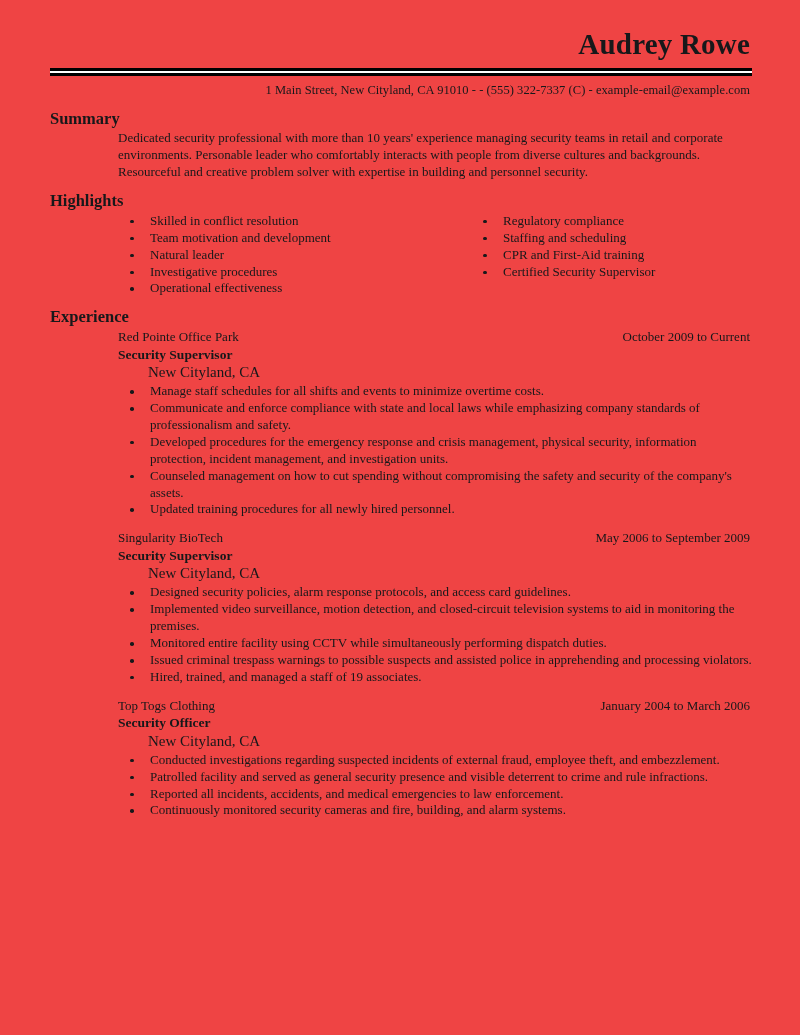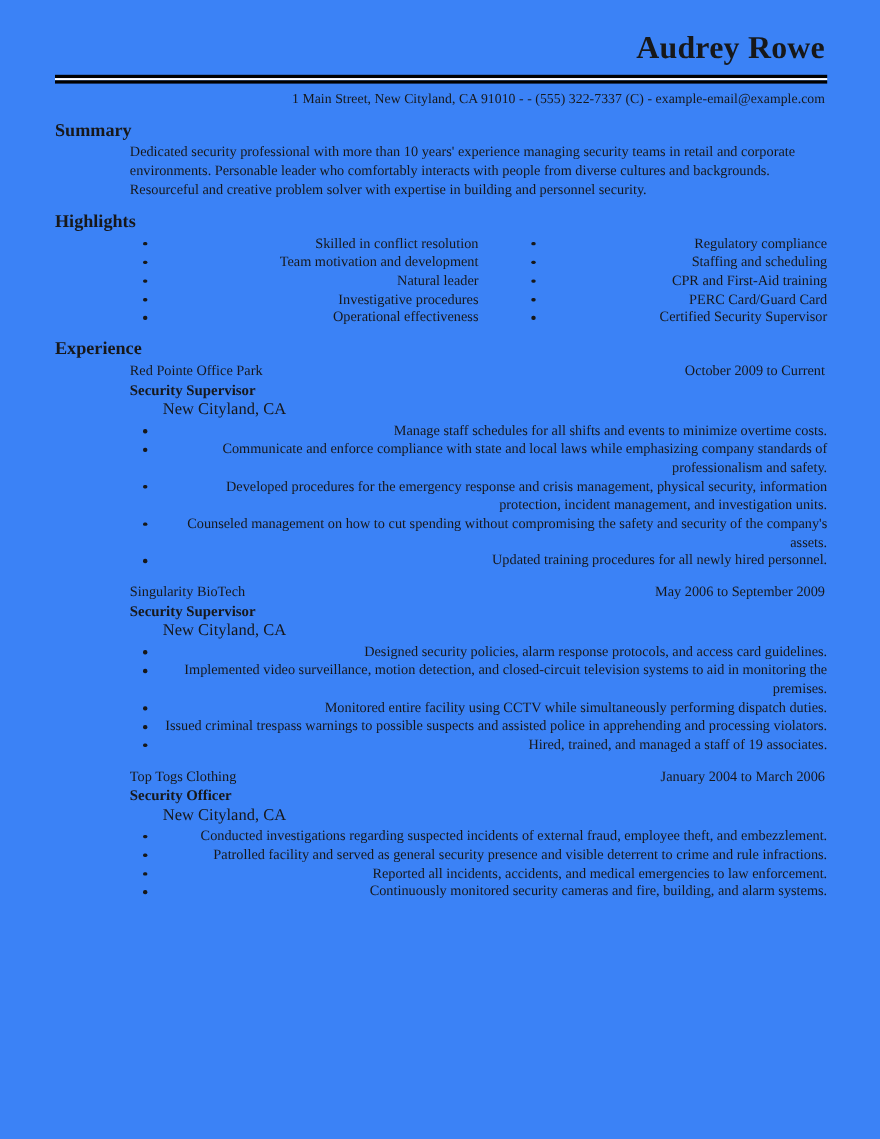--- a/index.html
+++ b/index.html
@@ -11,21 +11,21 @@
     width: 800px;
     height: 1035px;
     font-family: "Liberation Serif", "DejaVu Serif", serif;
     color: #17181a;
     overflow: hidden;
   }
   .page {
     position: relative;
     width: 800px;
     height: 1035px;
-    background: #3b82f6;
+    background: #ef4444;
     box-sizing: border-box;
     padding: 26px 48px 0 50px;
   }
 
   
   .header-name {
     text-align: right;
     font-size: 29px;
     font-weight: bold;
     letter-spacing: 0.2px;
@@ -86,21 +86,20 @@
     width: 50%;
     box-sizing: border-box;
   }
   .hl-col.right {
     padding-left: 36px;
   }
   ul.bullets {
     list-style: none;
     margin: 0;
     padding: 0;
-    text-align: right;
   }
   ul.bullets > li {
     position: relative;
     padding-left: 32px;
     font-size: 13px;
     line-height: 1.30;
     margin-bottom: 0px;
   }
   ul.bullets > li::before {
     content: "";
@@ -182,21 +181,20 @@
             <li>Natural leader</li>
             <li>Investigative procedures</li>
             <li>Operational effectiveness</li>
           </ul>
         </div>
         <div class="hl-col right">
           <ul class="bullets">
             <li>Regulatory compliance</li>
             <li>Staffing and scheduling</li>
             <li>CPR and First-Aid training</li>
-            <li>PERC Card/Guard Card</li>
             <li>Certified Security Supervisor</li>
           </ul>
         </div>
       </div>
     </div>
   </div>
 
   <div class="section">
     <div class="section-title">Experience</div>
     <div class="section-body">

